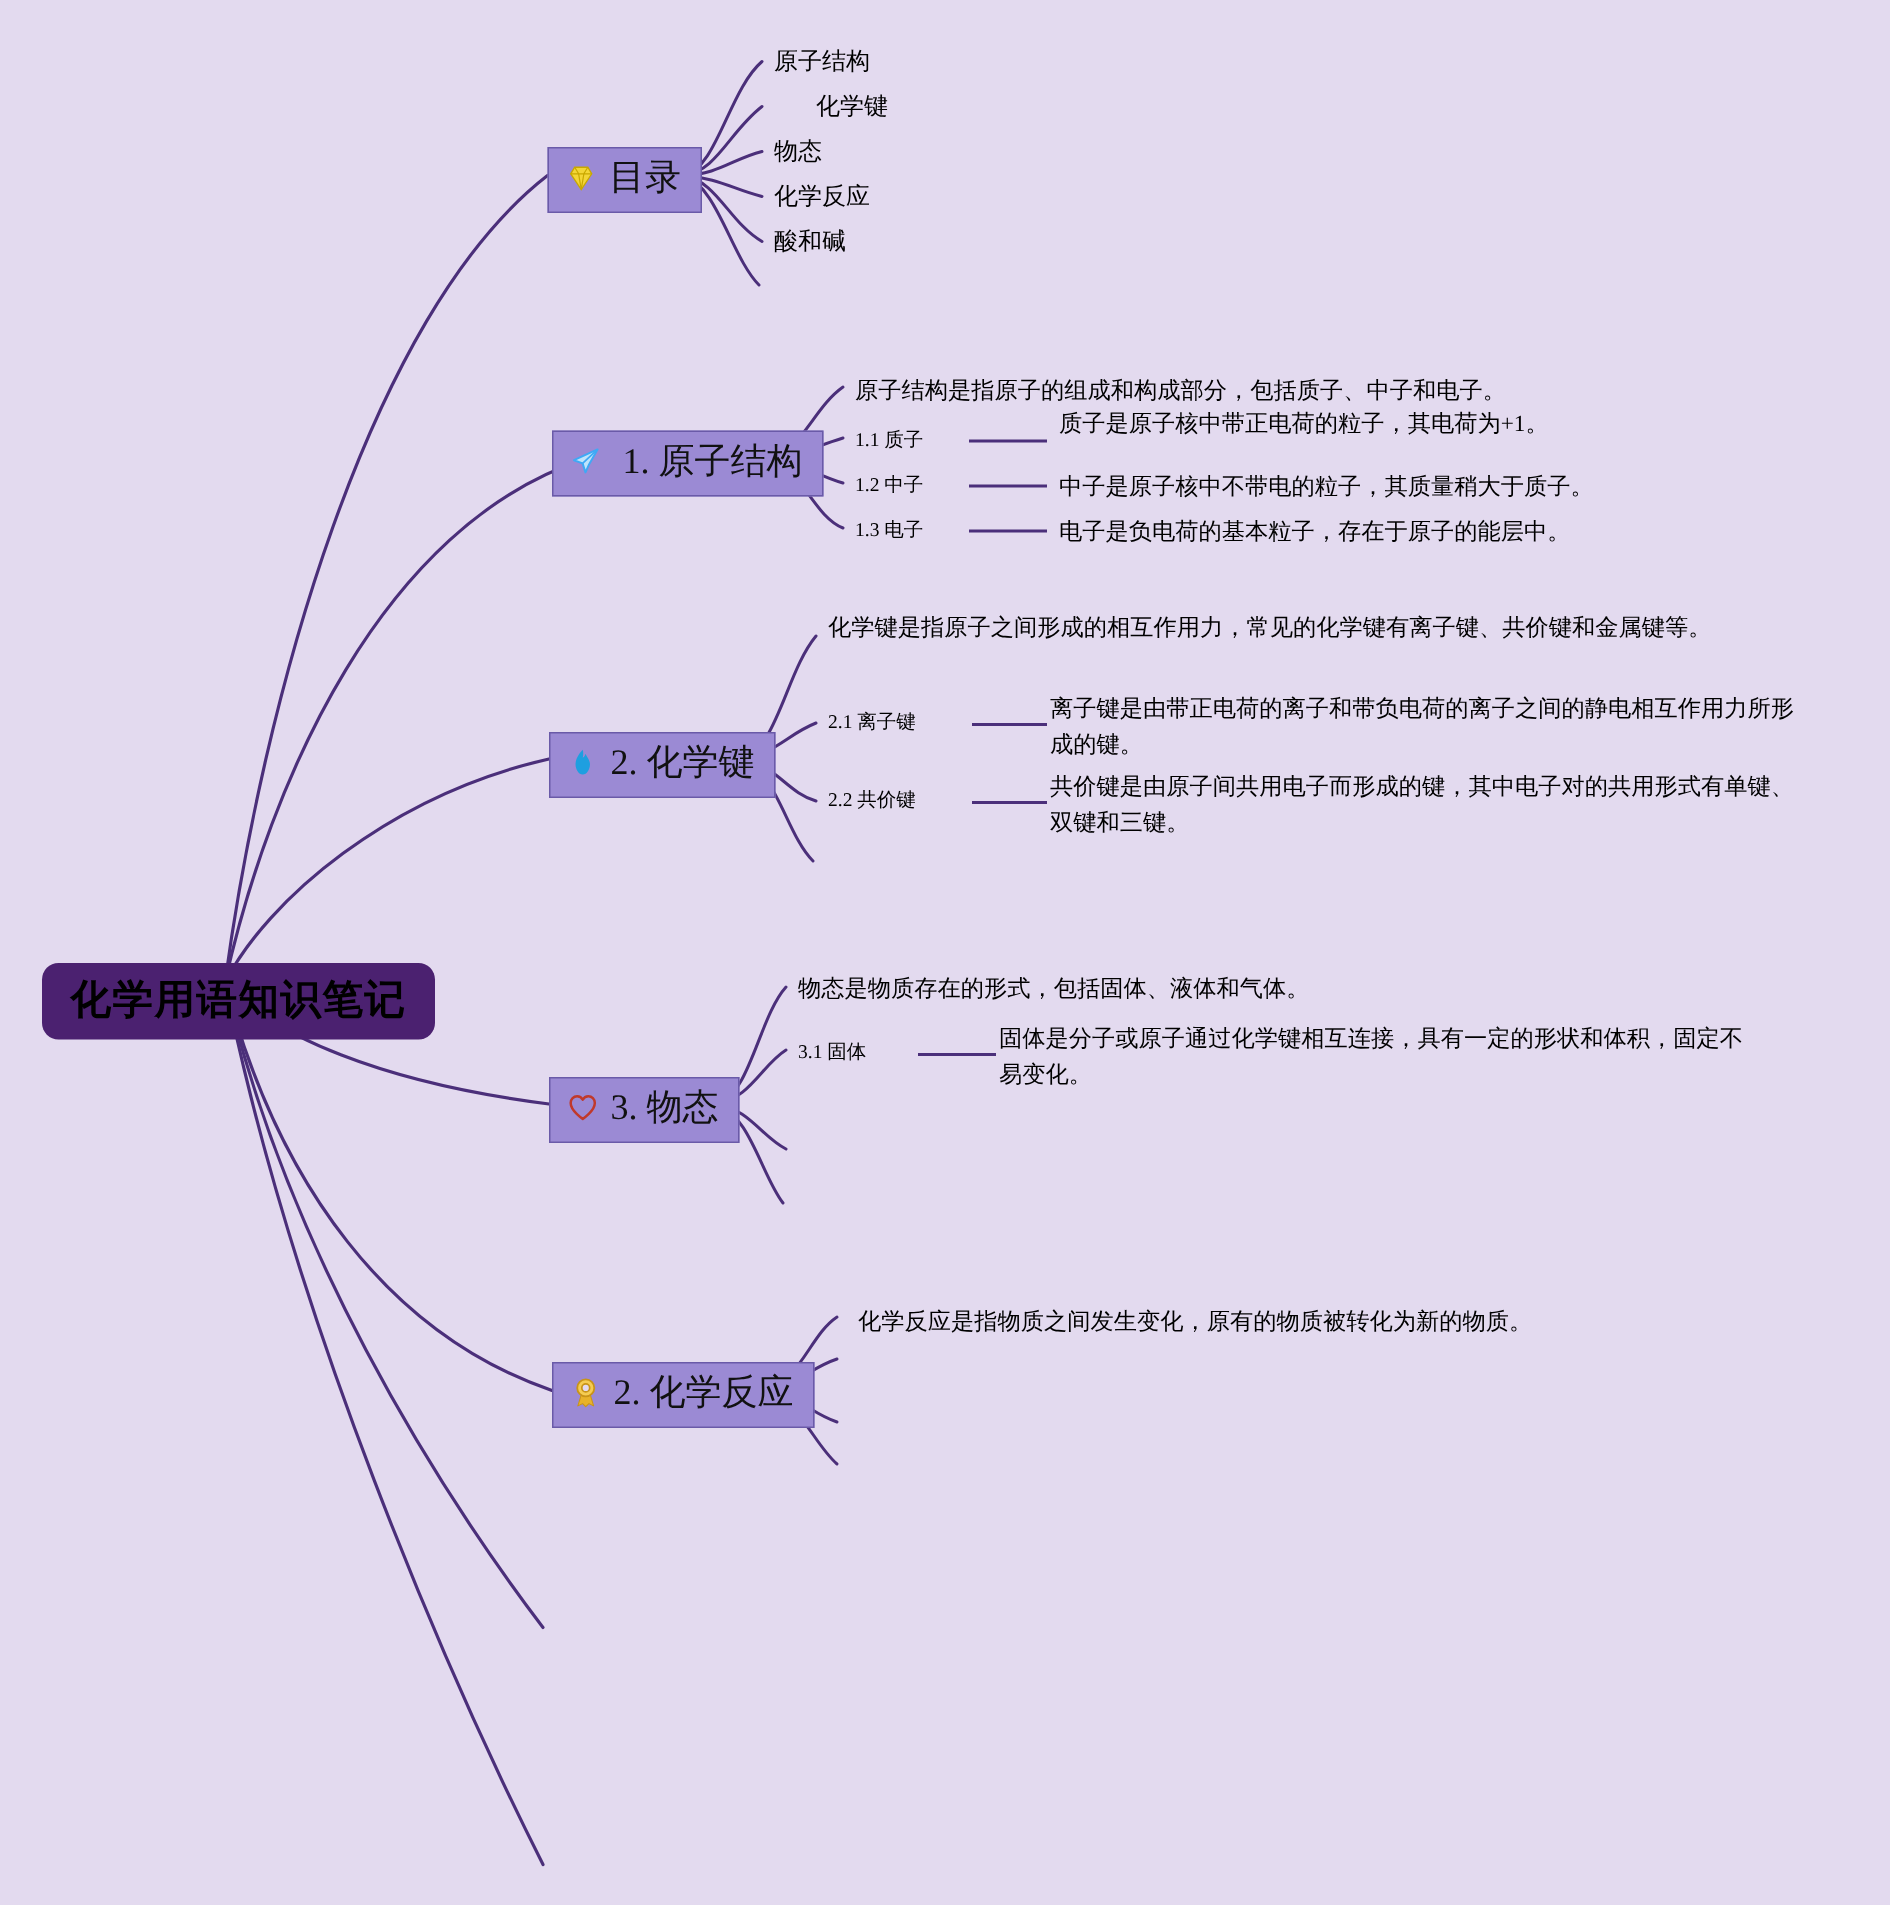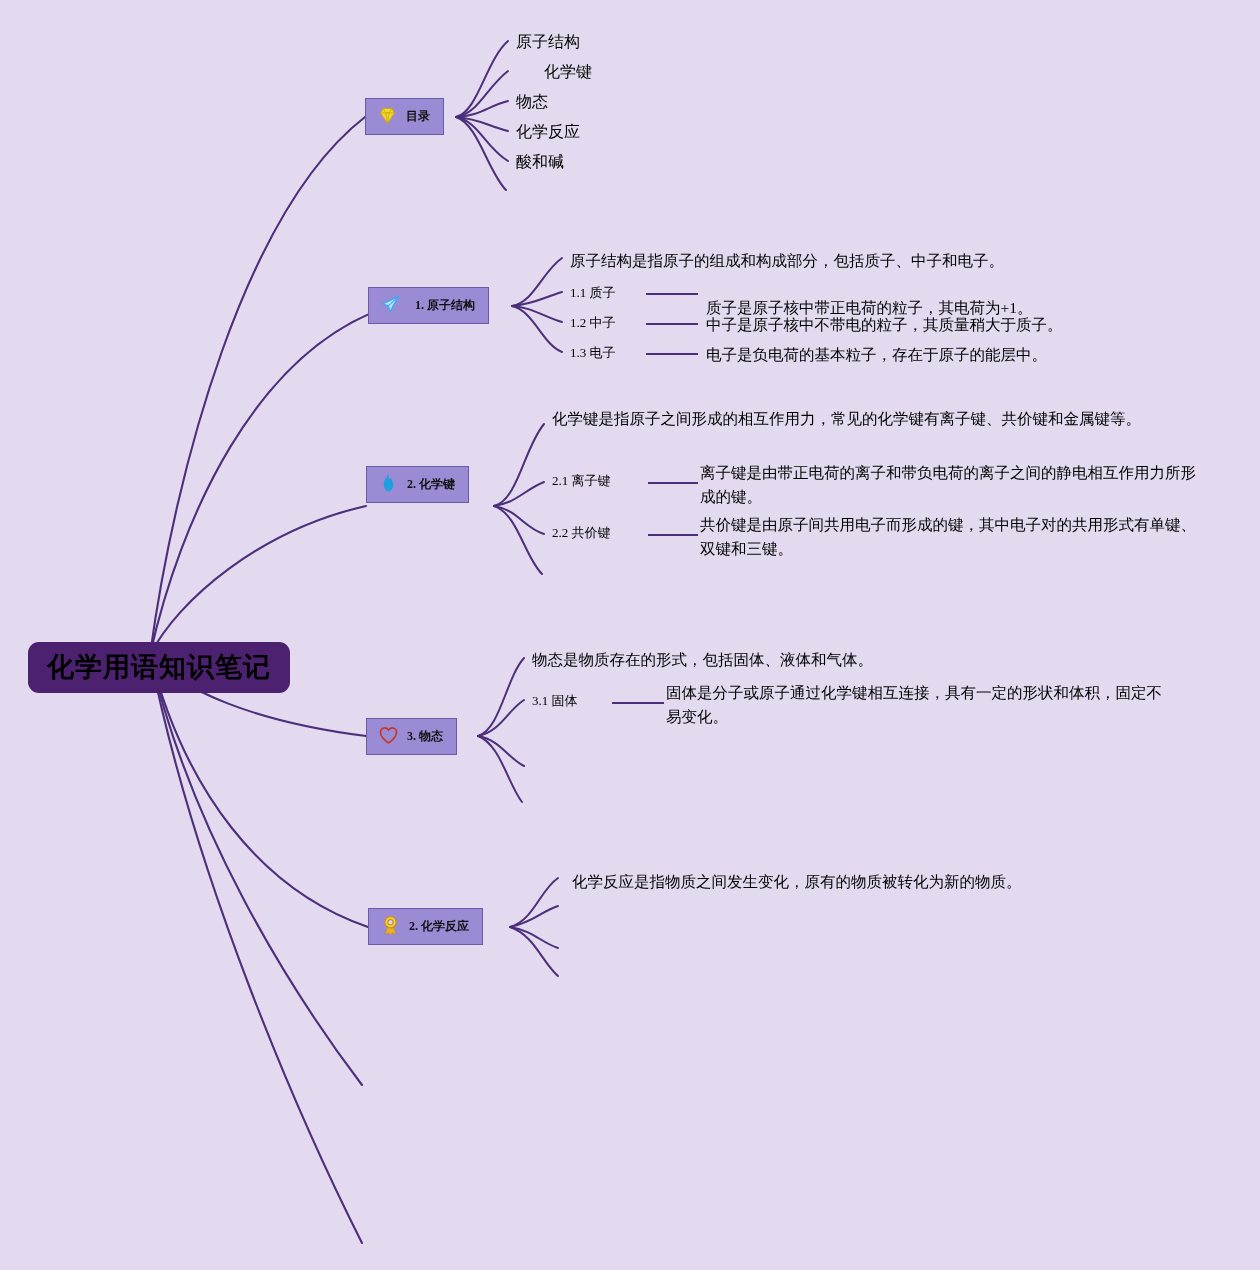--- a/index.html
+++ b/index.html
@@ -34,21 +34,21 @@
     border:1px solid #6a5aa8;
     color:#111;
     font-size:20px;
     padding:6px 13px 7px 11px;
     line-height:1.2;
     display:flex;
     align-items:center;
     gap:7px;
     font-family:"DejaVu Sans","Liberation Sans",sans-serif;
   }
-  .branch-node .nlabel{font-family:"Liberation Serif","DejaVu Serif",serif;font-size:12px;font-weight:bold;}
+  .branch-node .nlabel{font-family:"Liberation Serif","DejaVu Serif",serif;font-size:24px;}
 
   .ico{
     display:inline-block;
     width:22px;height:22px;
     line-height:22px;
     text-align:center;
     flex:0 0 auto;
   }
   .ico svg{display:block;}
 
@@ -160,41 +160,41 @@
   </div>
 
   <div class="leaf" style="left:570px;top:249px;max-width:520px;">
     <span>原子结构是指原子的组成和构成部分，包括质子、中子和电子。</span>
   </div>
 
   <div class="leaf sub-label" style="left:570px;top:283px;">
     <span>1.1 质子</span>
   </div>
   <div class="connector-line" style="left:646px;top:293px;width:52px;"></div>
-  <div class="leaf sub-desc" style="left:706px;top:296px;max-width:520px;">
+  <div class="leaf sub-desc" style="left:706px;top:271px;max-width:520px;">
     <span>质子是原子核中带正电荷的粒子，其电荷为+1。</span>
   </div>
 
   <div class="leaf sub-label" style="left:570px;top:313px;">
     <span>1.2 中子</span>
   </div>
   <div class="connector-line" style="left:646px;top:323px;width:52px;"></div>
   <div class="leaf sub-desc" style="left:706px;top:313px;max-width:520px;">
     <span>中子是原子核中不带电的粒子，其质量稍大于质子。</span>
   </div>
 
   <div class="leaf sub-label" style="left:570px;top:343px;">
     <span>1.3 电子</span>
   </div>
   <div class="connector-line" style="left:646px;top:353px;width:52px;"></div>
   <div class="leaf sub-desc" style="left:706px;top:343px;max-width:520px;">
     <span>电子是负电荷的基本粒子，存在于原子的能层中。</span>
   </div>
 
-  <div class="node branch-node" style="left:366px;top:466px;justify-content:space-between;">
+  <div class="node branch-node" style="left:366px;top:488px;justify-content:space-between;">
     <span class="ico">
       <svg width="21" height="21" viewBox="0 0 24 24">
         <path d="M12,2 C12,2 6.5,7.2 6.5,13.2 C6.5,17.2 8.9,21 12,21 C15.1,21 17.5,17.2 17.5,13.2 C17.5,9.8 14.8,7.4 14.2,5.2 C13.4,7.6 12,8.2 12,8.2 C12,8.2 12.8,5 12,2 Z" fill="#1e9fe0"></path>
       </svg>
     </span>
     <span class="nlabel">2. 化学键</span>
   </div>
 
   <div class="leaf wrap2" style="left:552px;top:407px;width:620px;">
     <span>化学键是指原子之间形成的相互作用力，常见的化学键有离子键、共价键和金属键等。</span>

